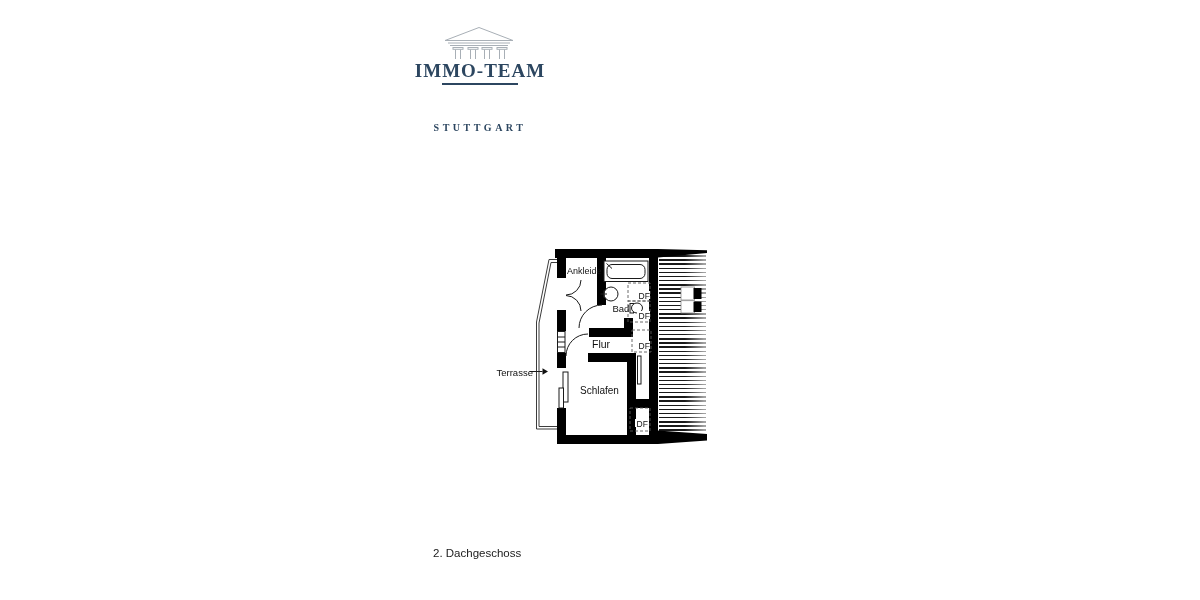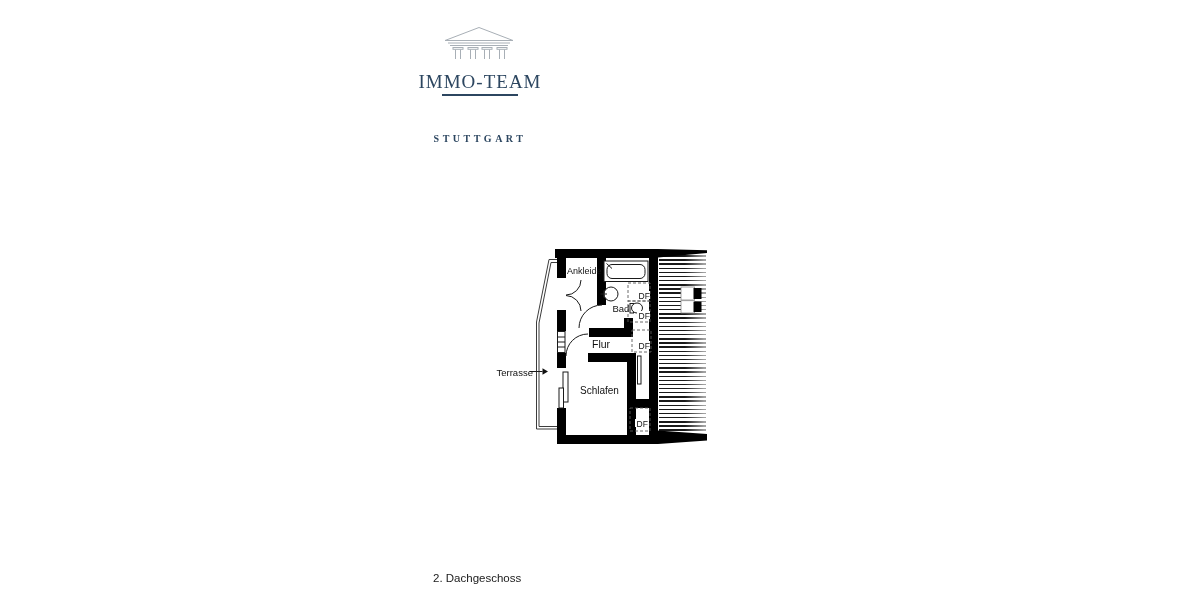--- a/index.html
+++ b/index.html
@@ -2,22 +2,22 @@
 <html><head>
 <meta charset="utf-8">
 <style>
   html,body{margin:0;padding:0;background:#ffffff;}
   #stage{position:relative;width:1200px;height:600px;background:#ffffff;overflow:hidden;
          font-family:"Liberation Sans","DejaVu Sans",sans-serif;}
 
   
   #logo{position:absolute;left:405px;top:26px;width:150px;text-align:center;}
   #logo .temple{display:block;margin:0 auto;}
-  #logo .title{font-family:"Liberation Serif","DejaVu Serif",serif;font-weight:normal;
-               font-size:19px;letter-spacing:1px;color:#2c4660;line-height:1;margin-top:12px;
+  #logo .title{font-family:"Liberation Serif","DejaVu Serif",serif;font-weight:bold;
+               font-size:19px;letter-spacing:1px;color:#2c4660;line-height:1;margin-top:1px;
                white-space:nowrap;}
   #logo .rule{width:76px;height:2px;background:#2c4660;margin:3px auto 2px auto;}
   #logo .subtitle{font-family:"Liberation Serif","DejaVu Serif",serif;font-weight:bold;
                   font-size:10px;letter-spacing:3.5px;color:#2c4660;line-height:1;
                   white-space:nowrap;margin-top:38px;}
 
   
   #roof-hatch{position:absolute;left:659px;top:251px;width:47px;height:180px;
     background:
       linear-gradient(to right, rgba(255,255,255,0) 55%, rgba(255,255,255,0.6) 96%),
@@ -27,21 +27,21 @@
   #plan-svg{position:absolute;left:0;top:0;}
   .wall{fill:#000000;stroke:none;}
   .thin{fill:none;stroke:#1a1a1a;stroke-width:1;}
   .thin-f{fill:#ffffff;stroke:#1a1a1a;stroke-width:1;}
   .dash{fill:none;stroke:#5a5a5a;stroke-width:0.9;stroke-dasharray:3 2;}
   .terr{fill:none;stroke:#3c3c3c;stroke-width:1;}
   .plan-label{font-family:"Liberation Sans","DejaVu Sans",sans-serif;fill:#111111;}
   .lbl-underlay{fill:#ffffff;}
 
   
-  #caption{position:absolute;left:433px;top:572px;font-size:11.5px;color:#1a1a1a;
+  #caption{position:absolute;left:433px;top:547px;font-size:11.5px;color:#1a1a1a;
            font-family:"Liberation Sans","DejaVu Sans",sans-serif;}
 </style>
 </head>
 <body>
 
 <div id="stage">
 
   <div id="logo">
     <svg class="temple" width="72" height="34" viewBox="0 0 72 34">
       <g fill="none" stroke="#a8afb6" stroke-width="1">

